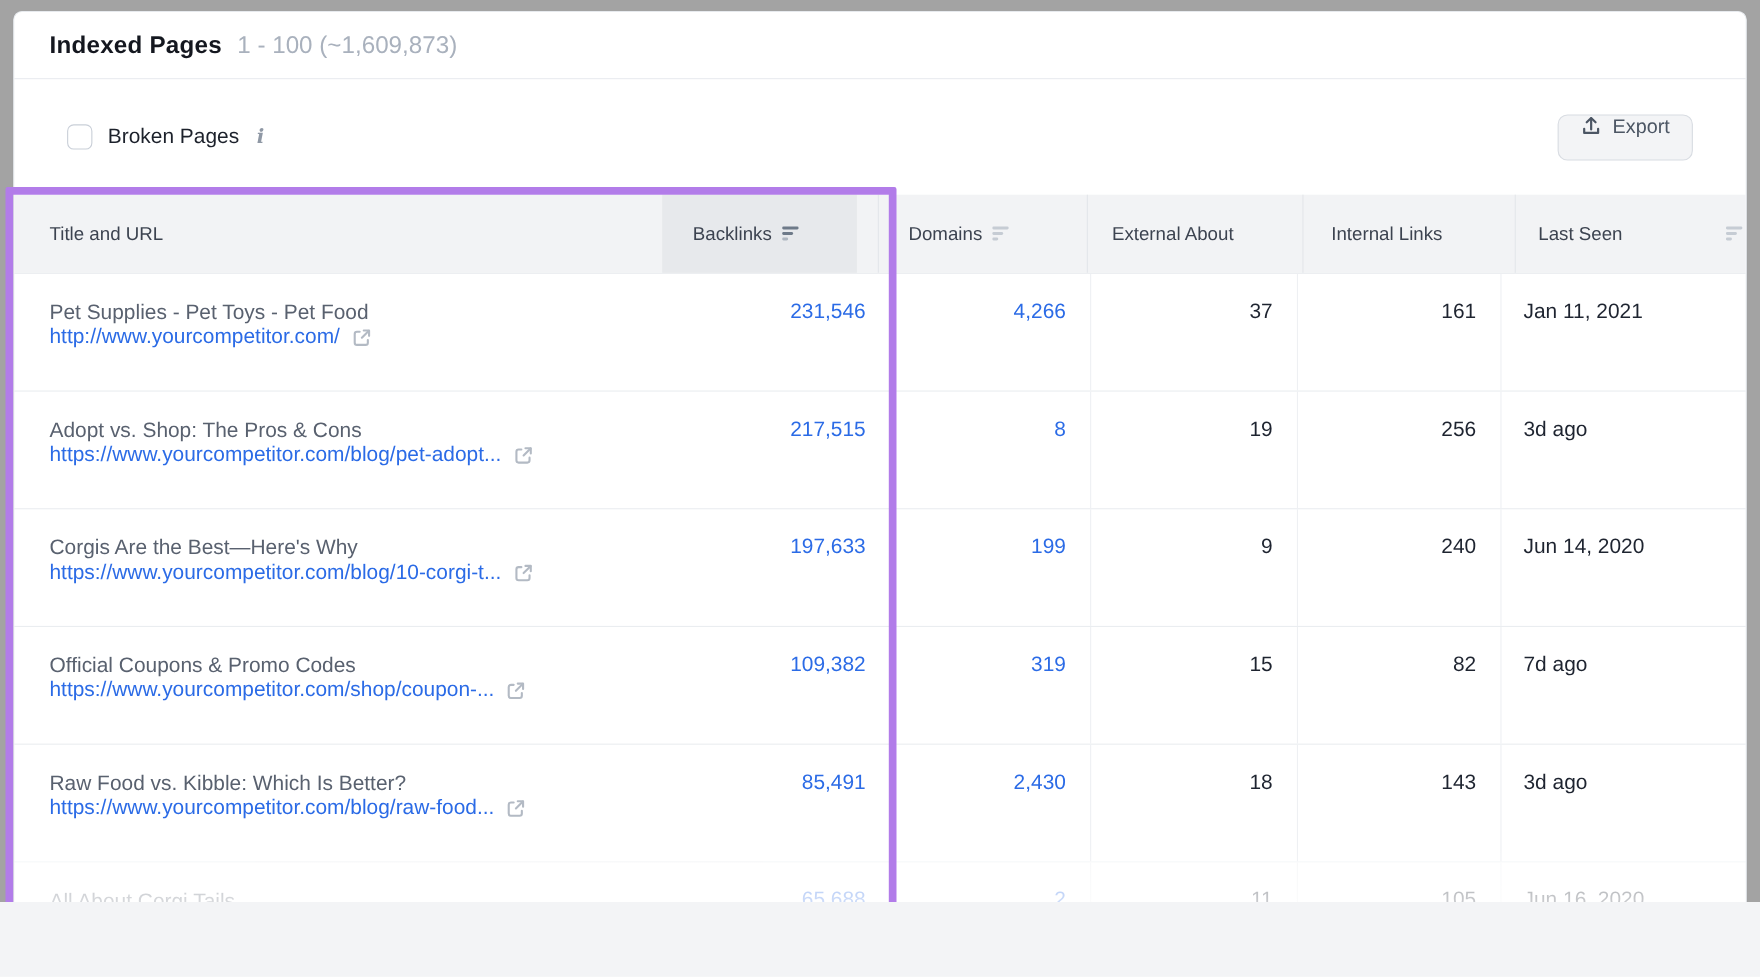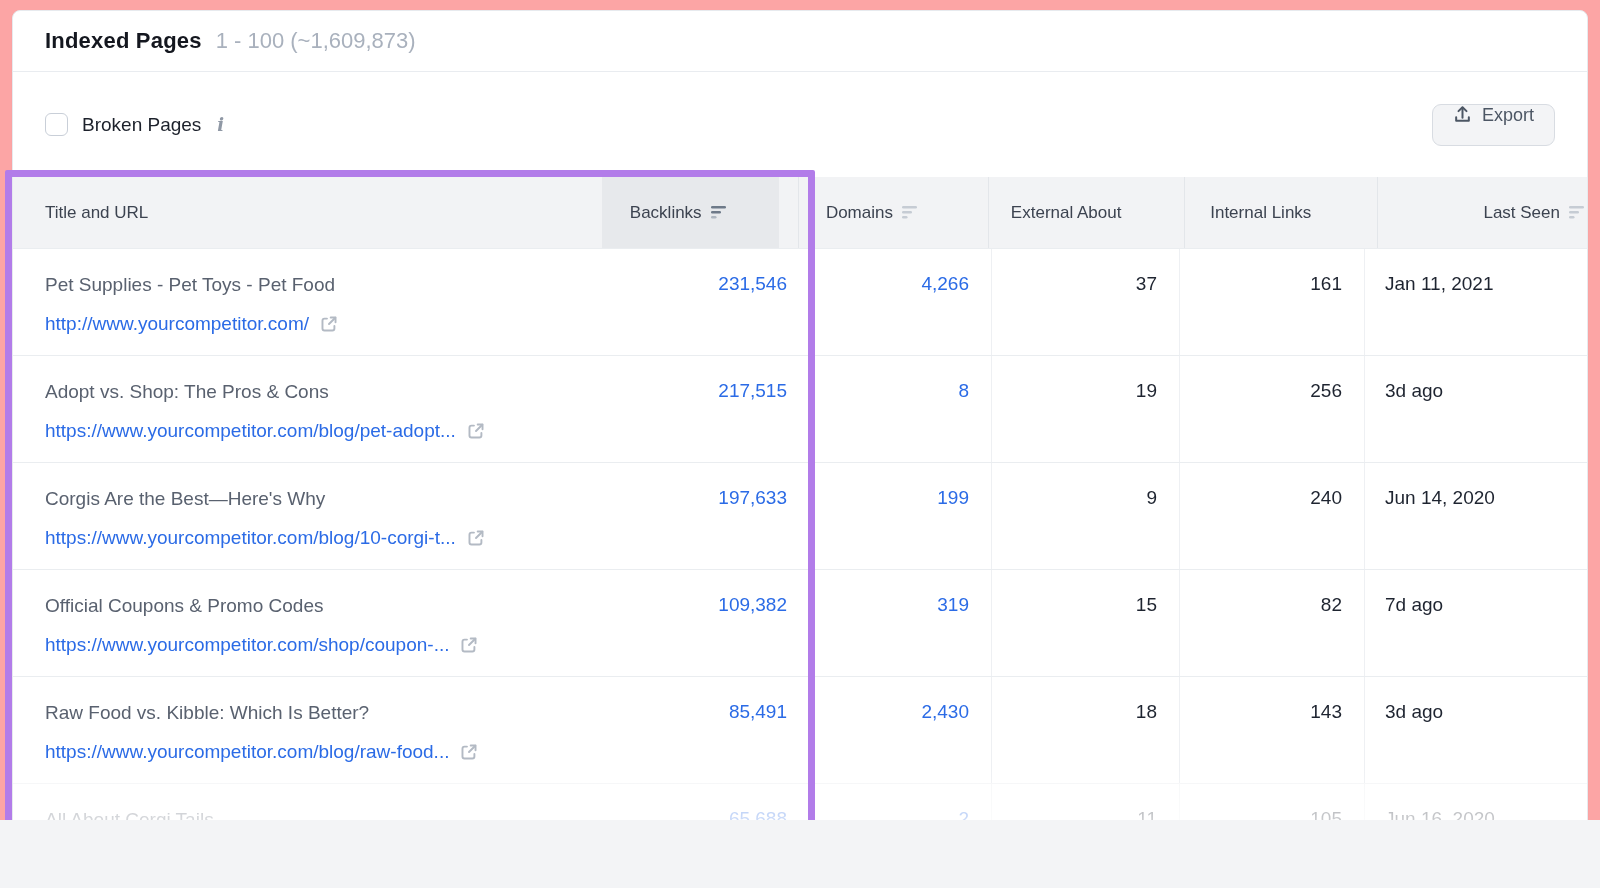--- a/index.html
+++ b/index.html
@@ -1,31 +1,31 @@
 <!DOCTYPE html>
 <html><head>
 <meta charset="utf-8">
 <style>
   * { margin:0; padding:0; box-sizing:border-box; }
   html,body { background:#f3f4f6; font-family:"Liberation Sans","DejaVu Sans",sans-serif; }
-  .stage { position:relative; width:1600px; height:820px; overflow:hidden; background:#fca5a5; }
+  .stage { position:relative; width:1600px; height:820px; overflow:hidden; background:#a3a3a3; }
 
   
   .card { position:absolute; left:12px; top:10px; width:1576px; height:900px;
           background:#ffffff; border:1px solid #e7eaee; border-radius:8px;
           box-shadow:0 1px 2px rgba(20,30,50,.04); }
 
   .card-header { height:61px; display:flex; align-items:center; padding:0 32px;
                  border-bottom:1px solid #e9ecf0; }
   .card-title { font-size:22px; font-weight:700; color:#14171f; letter-spacing:.2px; }
   .card-range { font-size:22px; font-weight:400; color:#a9b1bd; margin-left:14px; }
 
   
   .toolbar { height:105px; display:flex; align-items:center; justify-content:space-between;
-             padding:0 32px; }
+             padding:0 48px; }
   .bp-group { display:flex; align-items:center; gap:14px; }
   .checkbox { width:23px; height:23px; border:1.5px solid #c9cfd8; border-radius:6px;
               background:#fff; cursor:pointer; }
   .bp-label { font-size:19px; color:#1c212b; }
   .info-i { font-family:"DejaVu Serif",serif; font-style:italic; font-weight:700;
             font-size:18px; color:#8f98a5; cursor:pointer; padding:0 2px; }
   .export-btn { display:flex; align-items:flex-start; gap:10px; height:42px; padding:0 20px;
                 background:#f3f4f6; border:1px solid #d8dce2; border-radius:9px;
                 font-size:18px; color:#4c5664; cursor:pointer; }
 
@@ -37,33 +37,33 @@
   .th.sorted { background:#e7e9ec; }
   .th .sort-svg { margin-left:9px; flex:0 0 auto; }
   .c1 { width:608px; }
   .c2 { width:188px; }
   .c3 { width:182px; }
   .c4 { width:188px; }
   .c5 { width:185px; }
   .c6 { width:223px; }
   .th.c1 { padding-left:32px; justify-content:flex-start; }
   .th.c2, .th.c3, .th.c4, .th.c5 { justify-content:center; padding-right:22px; }
-  .th.c6 { justify-content:flex-end; padding-left:20px; }
+  .th.c6 { justify-content:space-between; padding-left:20px; }
   .thead .c3, .thead .c4, .thead .c5, .thead .c6 { border-left:1px solid #e3e6ea; }
 
   .tr { height:107px; border-top:1px solid #eaedf0; }
   .tr:first-of-type { border-top:none; }
   .td { padding-top:24px; }
   .td.c1 { padding-left:32px; }
   .td.c2, .td.c3, .td.c4, .td.c5 { text-align:right; padding-right:22px; font-size:19px; }
   .td.c6 { padding-left:20px; font-size:19px; color:#1e2430; }
   .tr .c3, .tr .c4, .tr .c5, .tr .c6 { border-left:1px solid #eef0f3; }
 
   .row-title { font-size:19px; color:#59616f; line-height:23px; }
-  .url-line { margin-top:17px; display:flex; align-items:center; gap:11px; }
+  .url-line { margin-top:0; display:flex; align-items:center; gap:11px; }
   .url-link { font-size:19px; color:#2b6be6; text-decoration:none; cursor:pointer; line-height:22px; }
   .blue-num { color:#2b6be6; text-decoration:none; cursor:pointer; }
   .dark-num { color:#1e2430; }
 
   .tr.faded { opacity:.5; }
 
   
   .fade-overlay { position:absolute; left:13px; top:768px; width:1574px; height:120px;
                   background:linear-gradient(to bottom, rgba(255,255,255,0) 0%,
                              rgba(255,255,255,.55) 45%, rgba(255,255,255,.9) 100%);

